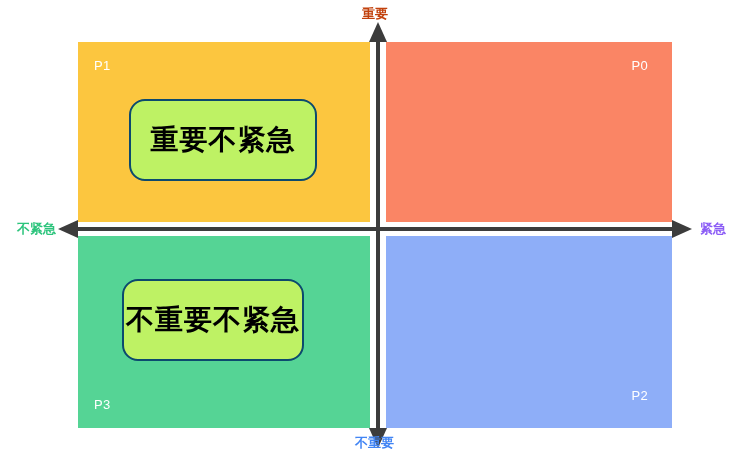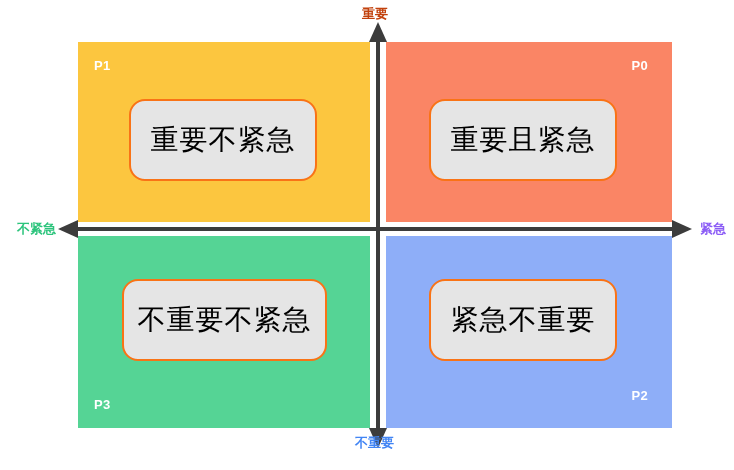--- a/index.html
+++ b/index.html
@@ -27,50 +27,50 @@
   }
   #quad-p1 { left: 78px;  top: 42px;  width: 292px; height: 180px; background: #FCC63F; }
   #quad-p0 { left: 386px; top: 42px;  width: 286px; height: 180px; background: #FA8565; }
   #quad-p3 { left: 78px;  top: 236px; width: 292px; height: 192px; background: #55D495; }
   #quad-p2 { left: 386px; top: 236px; width: 286px; height: 192px; background: #8EAEF8; }
 
   .quad-code {
     position: absolute;
     color: #ffffff;
     font-size: 13px;
-    font-weight: 700;
+    font-weight: 400;
     letter-spacing: 0.3px;
     line-height: 1;
     user-select: none;
   }
   #code-p1 { left: 16px;  top: 17px; }
   #code-p0 { right: 24px; top: 17px; padding-left: 32px; }
   #code-p3 { left: 16px;  bottom: 17px; }
   #code-p2 { right: 24px; bottom: 26px; }
 
   
   .callout {
     position: absolute;
     box-sizing: border-box;
-    background: #e5e5e5;
-    border: 2px solid #f97316;
+    background: #bef264;
+    border: 2px solid #0c4a6e;
     border-radius: 16px;
     display: flex;
     align-items: center;
     justify-content: center;
     color: #000000;
-    font-weight: normal;
+    font-weight: bold;
     font-size: 28px;
     letter-spacing: 1px;
     white-space: nowrap;
     user-select: none;
   }
   #callout-p1 { left: 129px; top: 99px;  width: 188px; height: 82px; }
   #callout-p0 { left: 429px; top: 99px;  width: 188px; height: 82px; }
-  #callout-p3 { left: 122px; top: 279px; width: 205px; height: 82px; }
+  #callout-p3 { left: 122px; top: 279px; width: 182px; height: 82px; }
   #callout-p2 { left: 429px; top: 279px; width: 188px; height: 82px; }
 
   
   #axis-svg {
     position: absolute;
     left: 0;
     top: 0;
     width: 734px;
     height: 470px;
     pointer-events: none;
@@ -121,25 +121,23 @@
 
     <polygon points="378,448 369,428 387,428" fill="#3c3c3c"></polygon>
 
     <polygon points="58,229 78,220 78,238" fill="#3c3c3c"></polygon>
 
     <polygon points="692,229 672,220 672,238" fill="#3c3c3c"></polygon>
   </svg>
 
   <div class="callout" id="callout-p1">重要不紧急</div>
 
-  <div class="callout" id="callout-p0">重要且紧急</div>
 
   <div class="callout" id="callout-p3">不重要不紧急</div>
 
-  <div class="callout" id="callout-p2">紧急不重要</div>
 
   <span class="axis-label" id="label-important" style="color: #c2410c;">重要</span>
 
   <span class="axis-label" id="label-not-important" style="color: rgb(66, 133, 244);">不重要</span>
 
   <span class="axis-label" id="label-not-urgent" style="color: rgb(44, 196, 124); text-align: right;">不紧急</span>
 
   <span class="axis-label" id="label-urgent" style="color: #8b5cf6;">紧急</span>
 
 </div>

